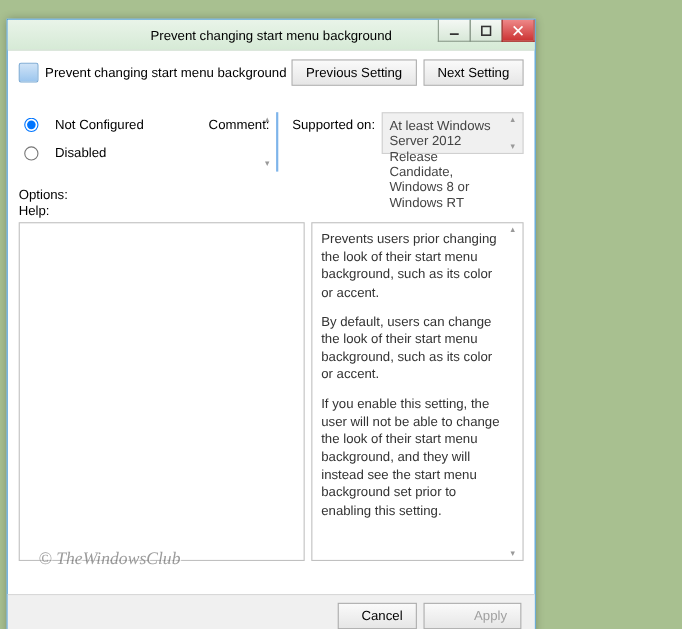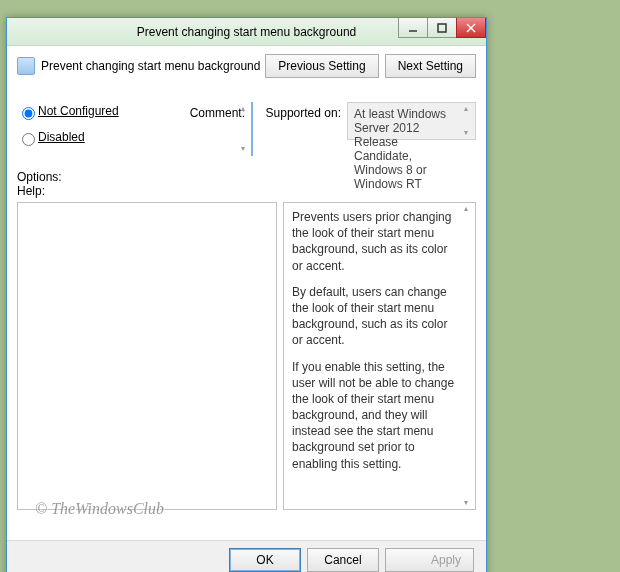--- a/index.html
+++ b/index.html
@@ -81,34 +81,35 @@
       background: linear-gradient(#cfe3f7,#9cc6ee);
       border: 1px solid #7aa9d4;
       border-radius: 2px;
     }
     .nav-btns { display: flex; gap: 6px; }
     .btn {
       background: linear-gradient(#fafafa,#e6e6e6);
       border: 1px solid #acacac;
       padding: 4px 12px;
       cursor: pointer;
+      text-align: right;
     }
     .btn[disabled] { color: #a0a0a0; padding-left: 45px; }
     .config-row {
       display: flex;
       gap: 18px;
     }
     .radio-col {
       width: 130px;
       display: flex;
       flex-direction: column;
       gap: 10px;
       padding-top: 2px;
     }
-    .radio-item { display: flex; align-items: flex-start; gap: 0; text-decoration: underline; }
+    .radio-item { display: flex; align-items: flex-end; gap: 12px; }
     .fields-col {
       flex: 1;
       display: flex;
       flex-direction: row;
       gap: 8px;
     }
     .field-row {
       display: flex;
       align-items: flex-start;
       gap: 6px;
@@ -292,20 +293,19 @@
         <div class="scroll-hint">
           <span class="arrow-up">▴</span>
           <span class="arrow-down">▾</span>
         </div>
       </div>
     </div>
 
   </div>
 
   <div class="footer">
-    <button class="btn default">OK</button>
     <button class="btn">Cancel</button>
     <button class="btn" disabled="">Apply</button>
   </div>
 
   <div class="watermark">© TheWindowsClub</div>
 
 </div>
 
 </body></html>

